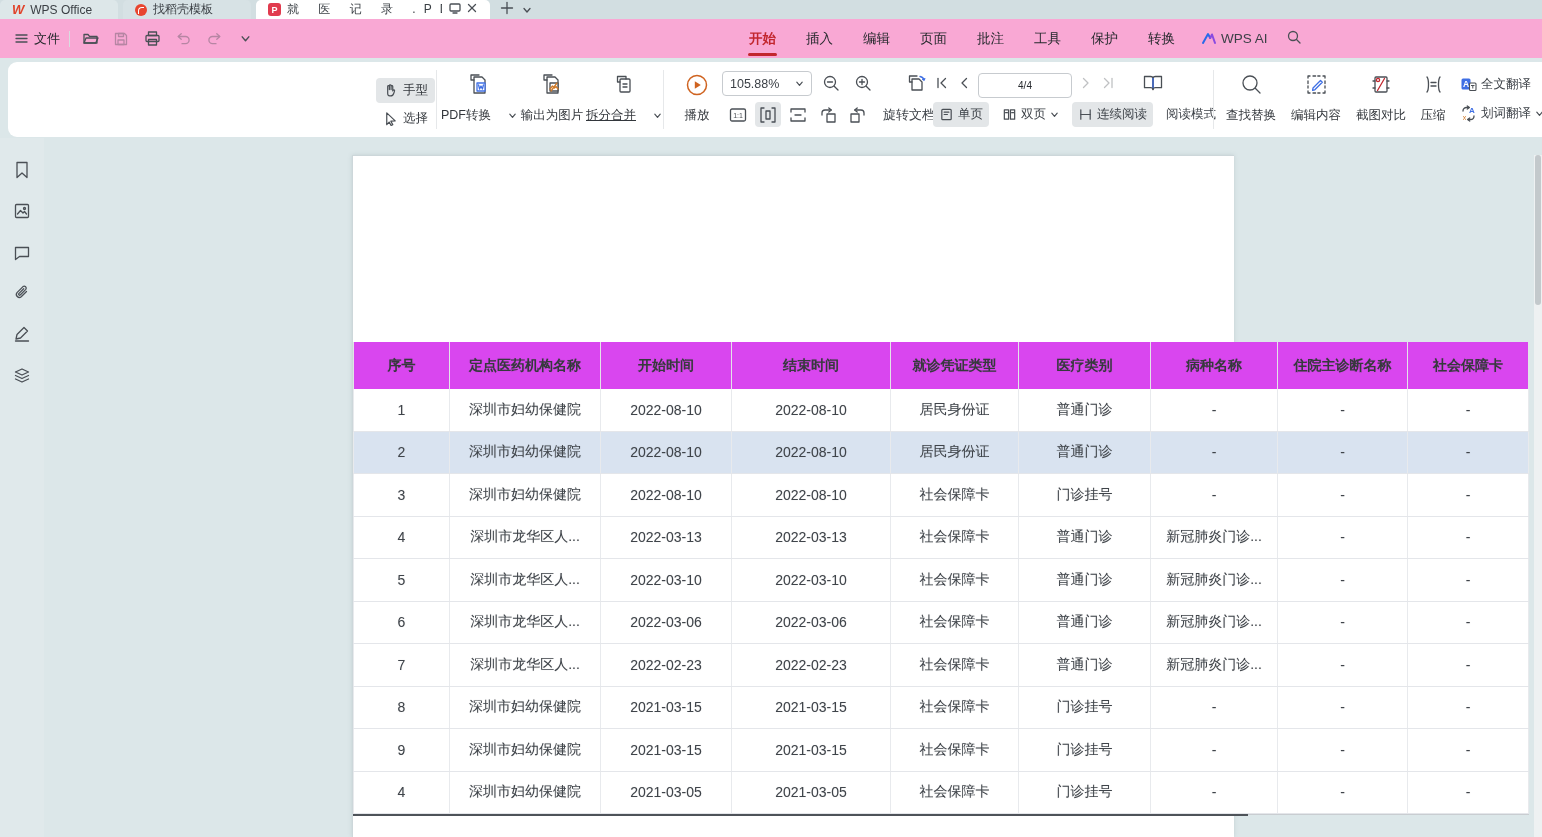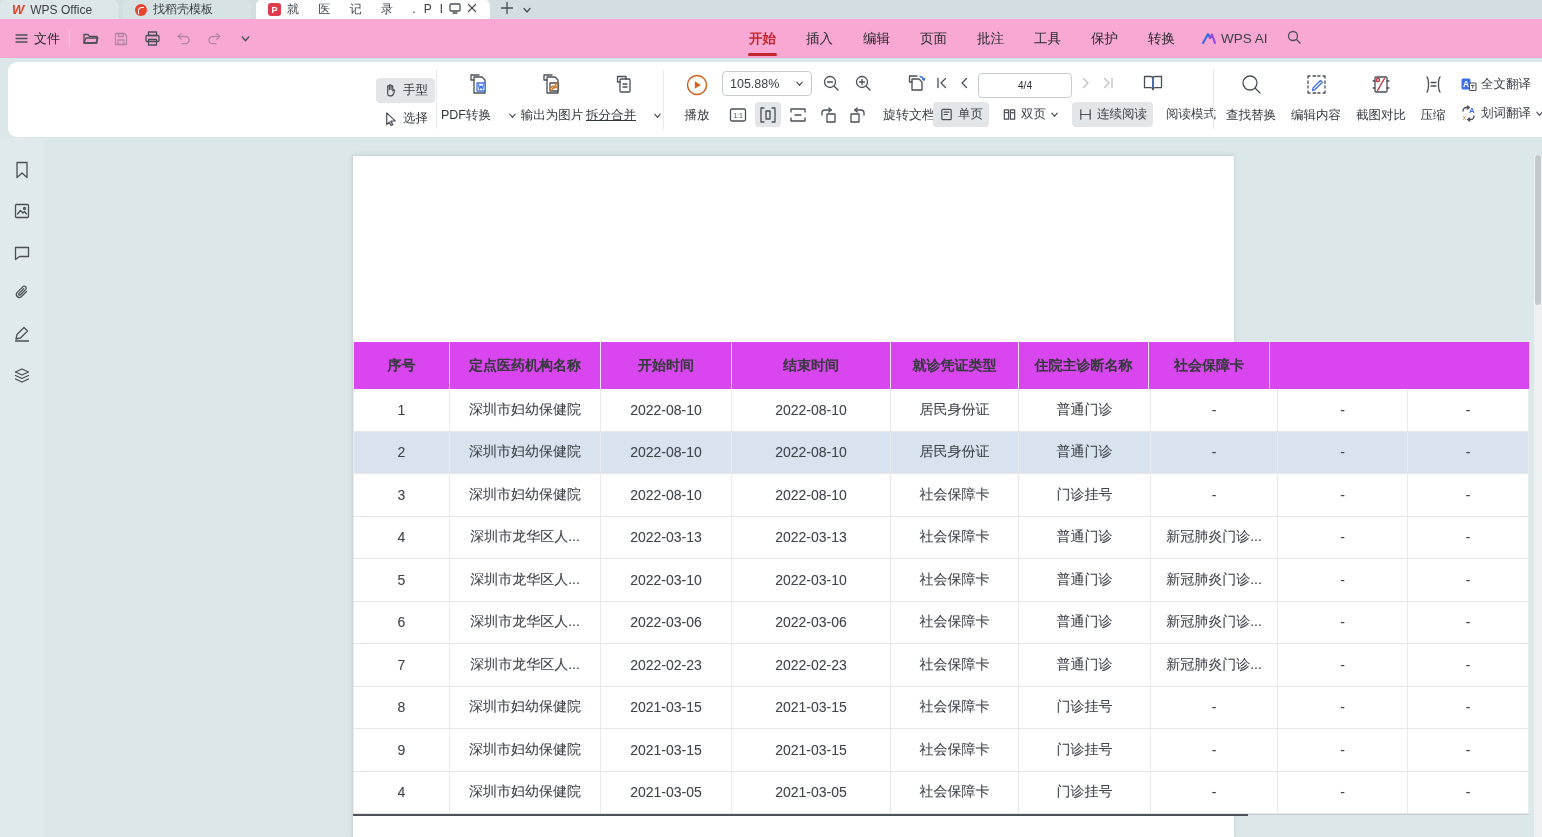--- a/index.html
+++ b/index.html
@@ -505,20 +505,22 @@
 
   <div class="canvas">
     <div class="page">
       <div class="dtable">
         <div class="t-head" id="thead">
             <div class="cell" style="width: 97px;">序号</div>
             <div class="cell" style="width: 151px;">定点医药机构名称</div>
             <div class="cell" style="width: 131px;">开始时间</div>
             <div class="cell" style="width: 159px;">结束时间</div>
             <div class="cell" style="width: 128px;">就诊凭证类型</div>
+            <div class="cell" style="width: 132px;">医疗类别</div>
+            <div class="cell" style="width: 127px;">病种名称</div>
             <div class="cell" style="width: 130px;">住院主诊断名称</div>
             <div class="cell" style="width: 121px;">社会保障卡</div>
           </div>
         <div id="tbody">
             <div class="t-row">
               <div class="cell" style="width: 97px;">1</div>
               <div class="cell" style="width: 151px;">深圳市妇幼保健院</div>
               <div class="cell" style="width: 131px;">2022-08-10</div>
               <div class="cell" style="width: 159px;">2022-08-10</div>
               <div class="cell" style="width: 128px;">居民身份证</div>

